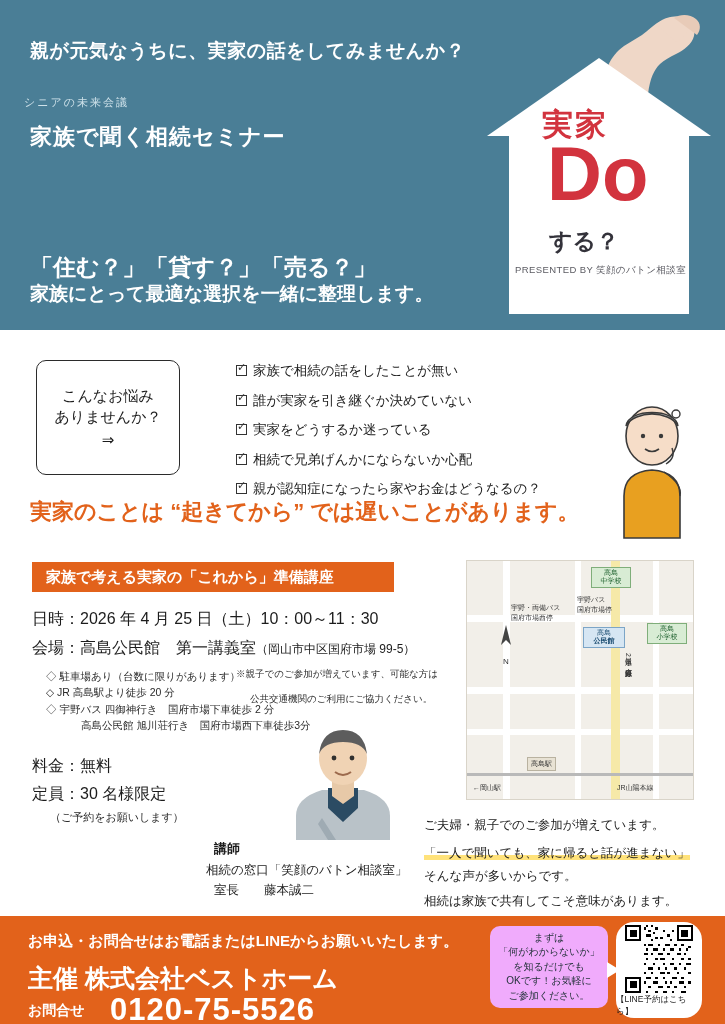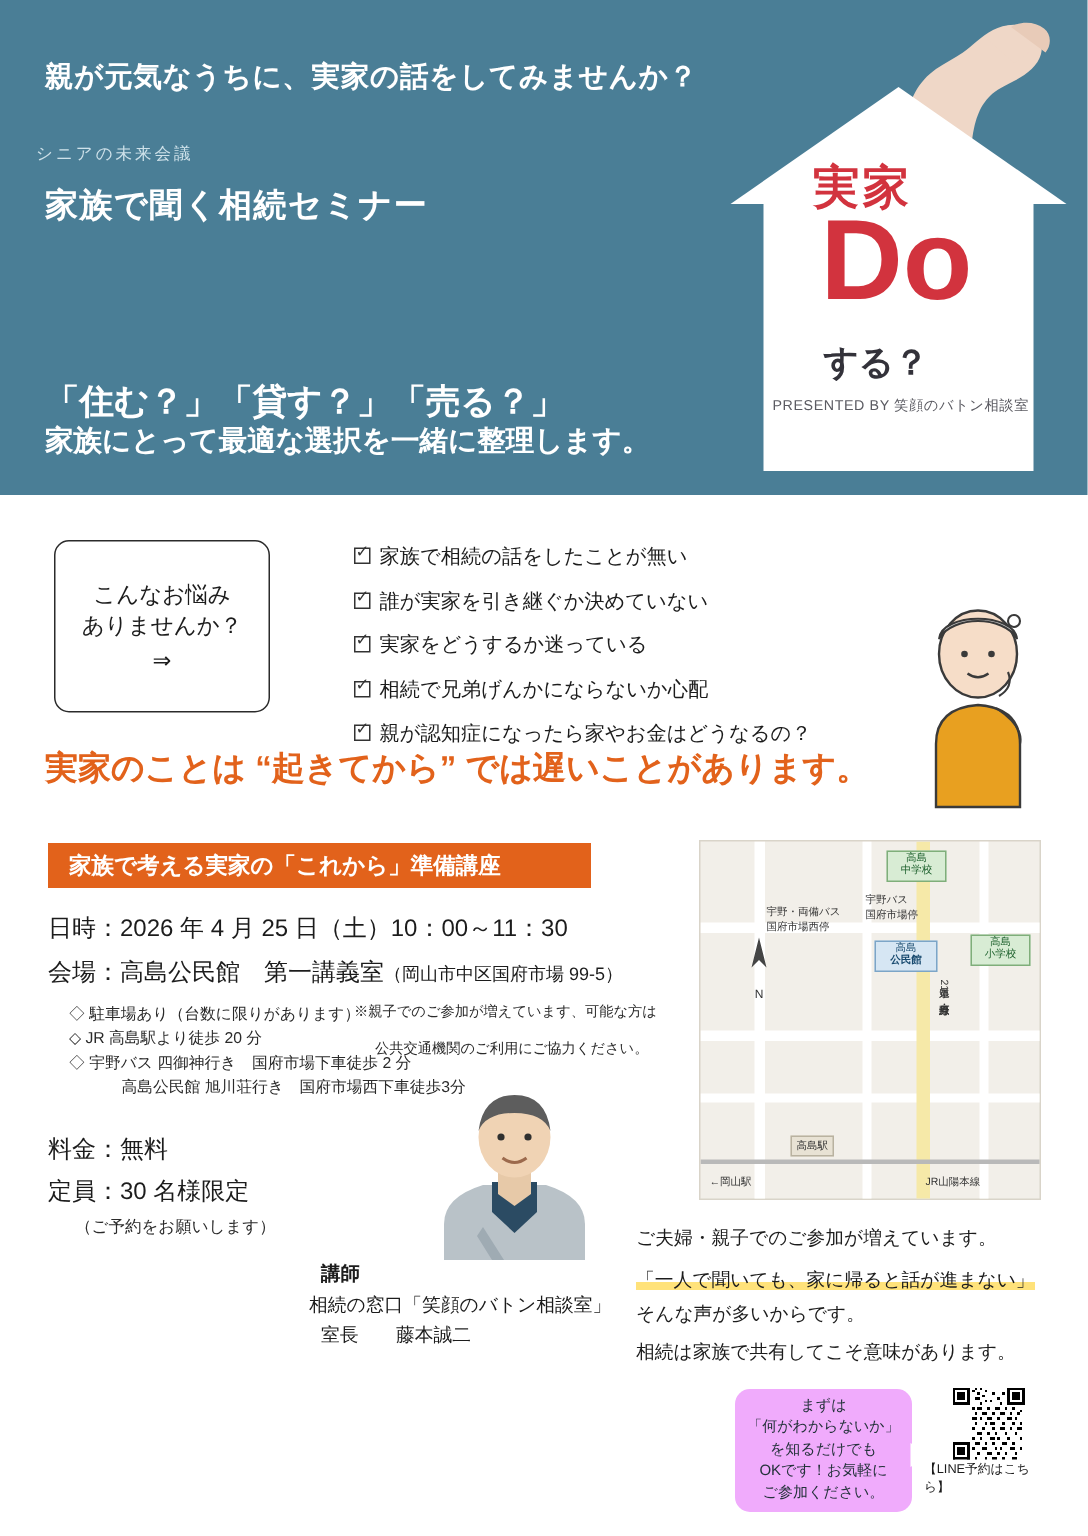--- a/index.html
+++ b/index.html
@@ -220,23 +220,23 @@
     font-size: 10px; color: #23323a; line-height: 1.45; text-align: center;
   }
   .bubble::after {
     content: ""; position: absolute; right: -12px; top: 36px;
     border-top: 8px solid transparent;
     border-bottom: 8px solid transparent;
     border-left: 13px solid #fff;
   }
   .qr-wrap {
     position: absolute; top: 922px; left: 616px;
-    width: 86px; height: 76px;
+    width: 86px; height: 96px;
     background: #fff; display: flex; flex-direction: column;
-    align-items: center; padding-top: 3px;
+    align-items: center; padding-top: 3px; border-radius: 18px;
   }
   .qr { width: 74px; height: 74px; }
   .qr-cap { font-size: 8.5px; color: #1c1c1c; margin-top: 1px; }
 </style>
 </head>
 <body>
 
 <div class="page">
 
   <div class="hero">
@@ -400,20 +400,29 @@
     <div class="m-label" style="left:60px;top:196px;background:#e8e2d4;border:1px solid #b9b2a0;padding:1px 3px;">高島駅</div>
     <div class="m-label" style="left:6px;top:222px;">←岡山駅</div>
     <div class="m-label" style="left:150px;top:222px;">JR山陽本線</div>
   </div>
 
   <div class="rcopy rc1">ご夫婦・親子でのご参加が増えています。</div>
   <div class="rcopy rc2"><span class="hl">「一人で聞いても、家に帰ると話が進まない」</span></div>
   <div class="rcopy rc3">そんな声が多いからです。</div>
   <div class="rcopy rc4">相続は家族で共有してこそ意味があります。</div>
 
+  <div class="footer">
+    <div class="f-line1">お申込・お問合せはお電話またはLINEからお願いいたします。</div>
+    <div class="f-host">
+      <span>主催</span>
+      <span>株式会社ベストホーム</span>
+    </div>
+    <div class="f-tel-label">お問合せ</div>
+    <div class="f-tel">0120-75-5526</div>
+  </div>
 
   <div class="bubble">
     <span>まずは</span>
     <span>「何がわからないか」</span>
     <span>を知るだけでも</span>
     <span>OKです！お気軽に</span>
     <span>ご参加ください。</span>
   </div>
 
   <div class="qr-wrap">

